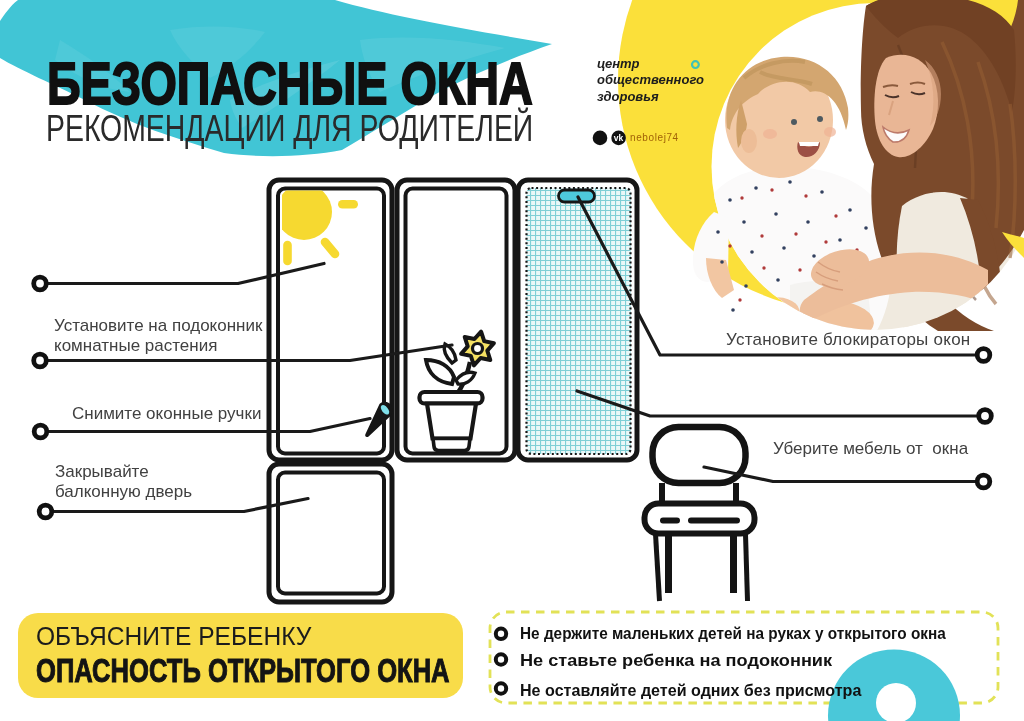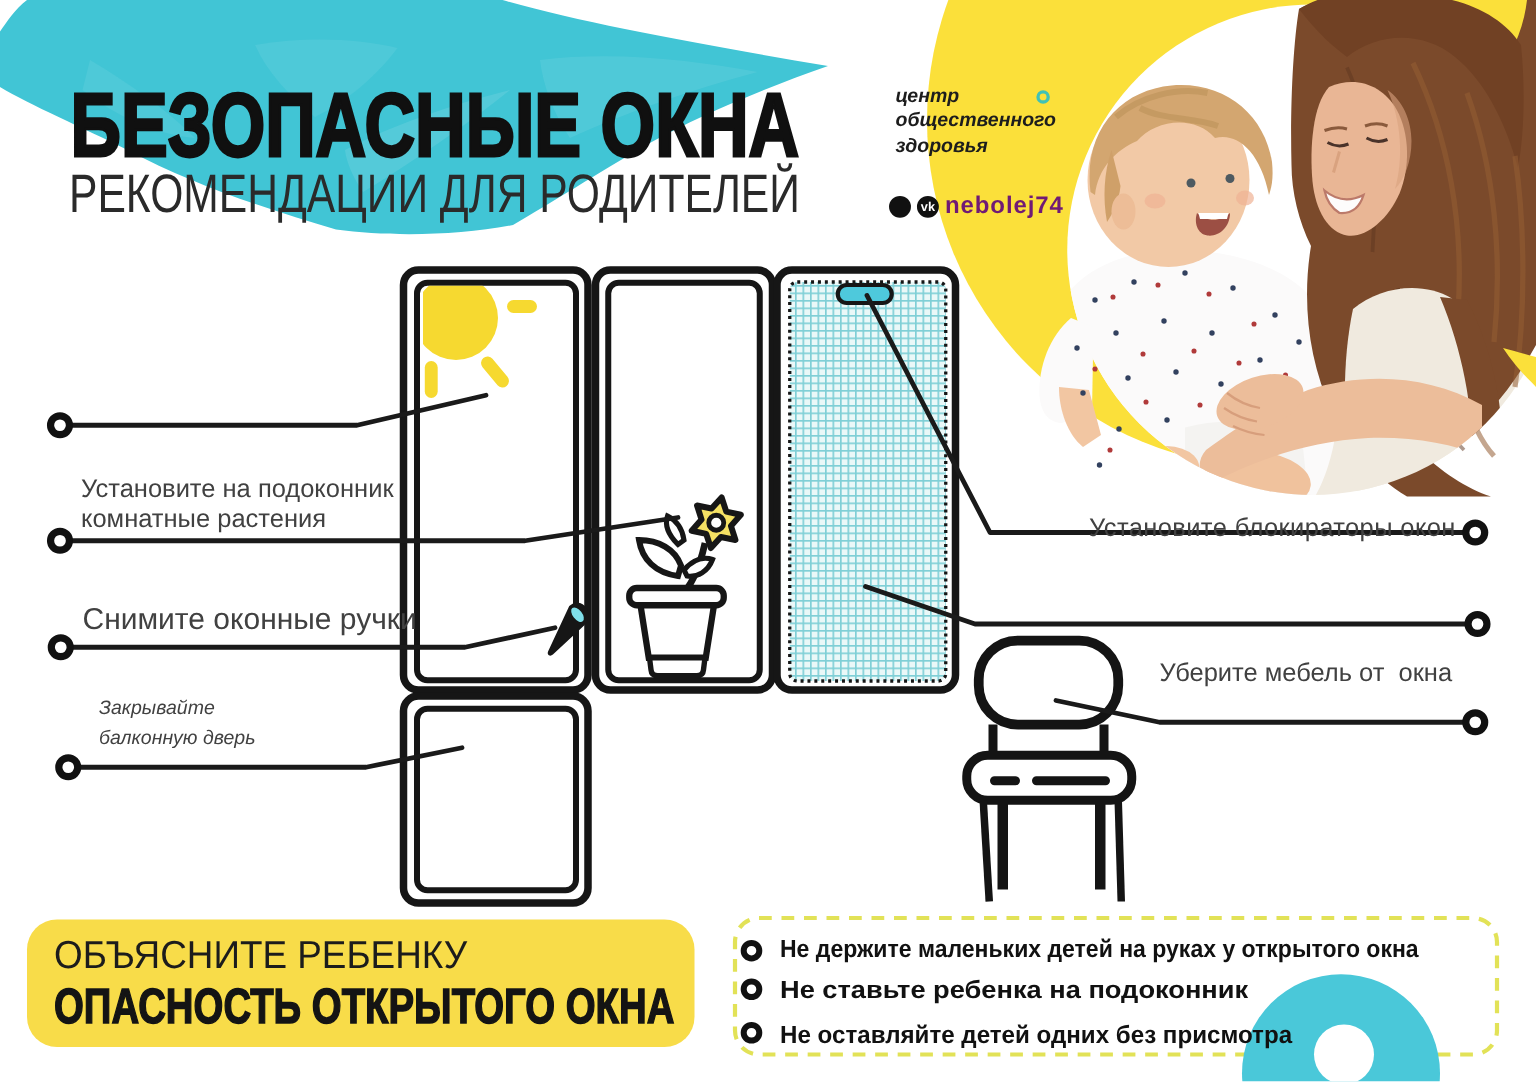--- a/index.html
+++ b/index.html
@@ -244,32 +244,32 @@
 </svg>
 
 <div class="t" style="left:47px;top:48.5px;font-size:60px;font-weight:bold;color:#101010;-webkit-text-stroke:2px #101010;transform:scaleX(0.779);transform-origin:0 0;">БЕЗОПАСНЫЕ ОКНА</div>
 
 <div class="t" style="left:46px;top:108px;font-size:36px;font-weight:400;color:#2a2a2a;transform:scaleX(0.789);transform-origin:0 0;">РЕКОМЕНДАЦИИ ДЛЯ РОДИТЕЛЕЙ</div>
 
 <div class="t" style="left:597px;top:56px;font-size:13px;font-weight:bold;color:#1d1d1d;line-height:16.3px;font-style:italic;">центр
 общественного
 здоровья</div>
 
-<div class="t" style="left:630px;top:128.4px;font-size:16px;font-weight:bold;color:#701a75;line-height:20px;letter-spacing:0.6px;">nebolej74</div>
+<div class="t" style="left:630px;top:128.4px;font-size:10px;font-weight:normal;color:#a16207;line-height:20px;letter-spacing:0.6px;">nebolej74</div>
 
 
 <div class="t" style="left:54px;top:316px;font-size:17px;line-height:19.5px;">Установите на подоконник
 комнатные растения</div>
 
-<div class="t" style="left:55px;top:404px;font-size:20px;line-height:19.5px;">Снимите оконные ручки</div>
-
-<div class="t" style="left:66px;top:462px;font-size:13px;line-height:19.5px;font-style:italic;">Закрывайте
+<div class="t" style="left:72px;top:404px;font-size:17px;line-height:19.5px;">Снимите оконные ручки</div>
+
+<div class="t" style="left:55px;top:462px;font-size:17px;line-height:19.5px;">Закрывайте
 балконную дверь</div>
 
-<div class="t" style="left:726px;top:342px;font-size:17px;line-height:19.5px;letter-spacing:0.25px;">Установите блокираторы окон</div>
+<div class="t" style="left:726px;top:330px;font-size:17px;line-height:19.5px;letter-spacing:0.25px;">Установите блокираторы окон</div>
 
 
 <div class="t" style="left:773px;top:439px;font-size:17px;line-height:19.5px;">Уберите мебель от  окна</div>
 
 <div class="t" style="left:36px;top:621px;font-size:26px;font-weight:400;color:#1c1c1c;transform:scaleX(0.945);transform-origin:0 0;">ОБЪЯСНИТЕ РЕБЕНКУ</div>
 
 <div class="t" style="left:36px;top:652px;font-size:33px;font-weight:bold;color:#141414;-webkit-text-stroke:1px #141414;transform:scaleX(0.775);transform-origin:0 0;">ОПАСНОСТЬ ОТКРЫТОГО ОКНА</div>
 
 <div class="t" style="left:520px;top:623.3px;font-size:16.5px;font-weight:bold;color:#111111;line-height:20px;transform:scaleX(0.93);transform-origin:0 0;">Не держите маленьких детей на руках у открытого окна</div>
 

